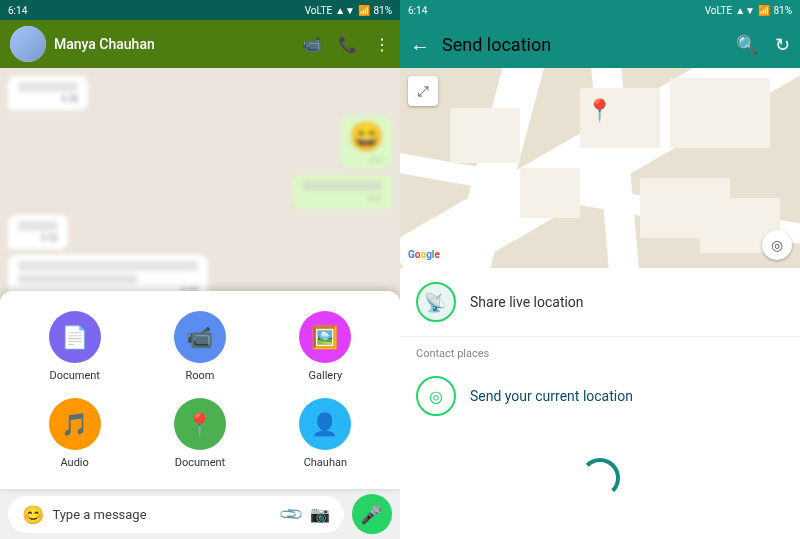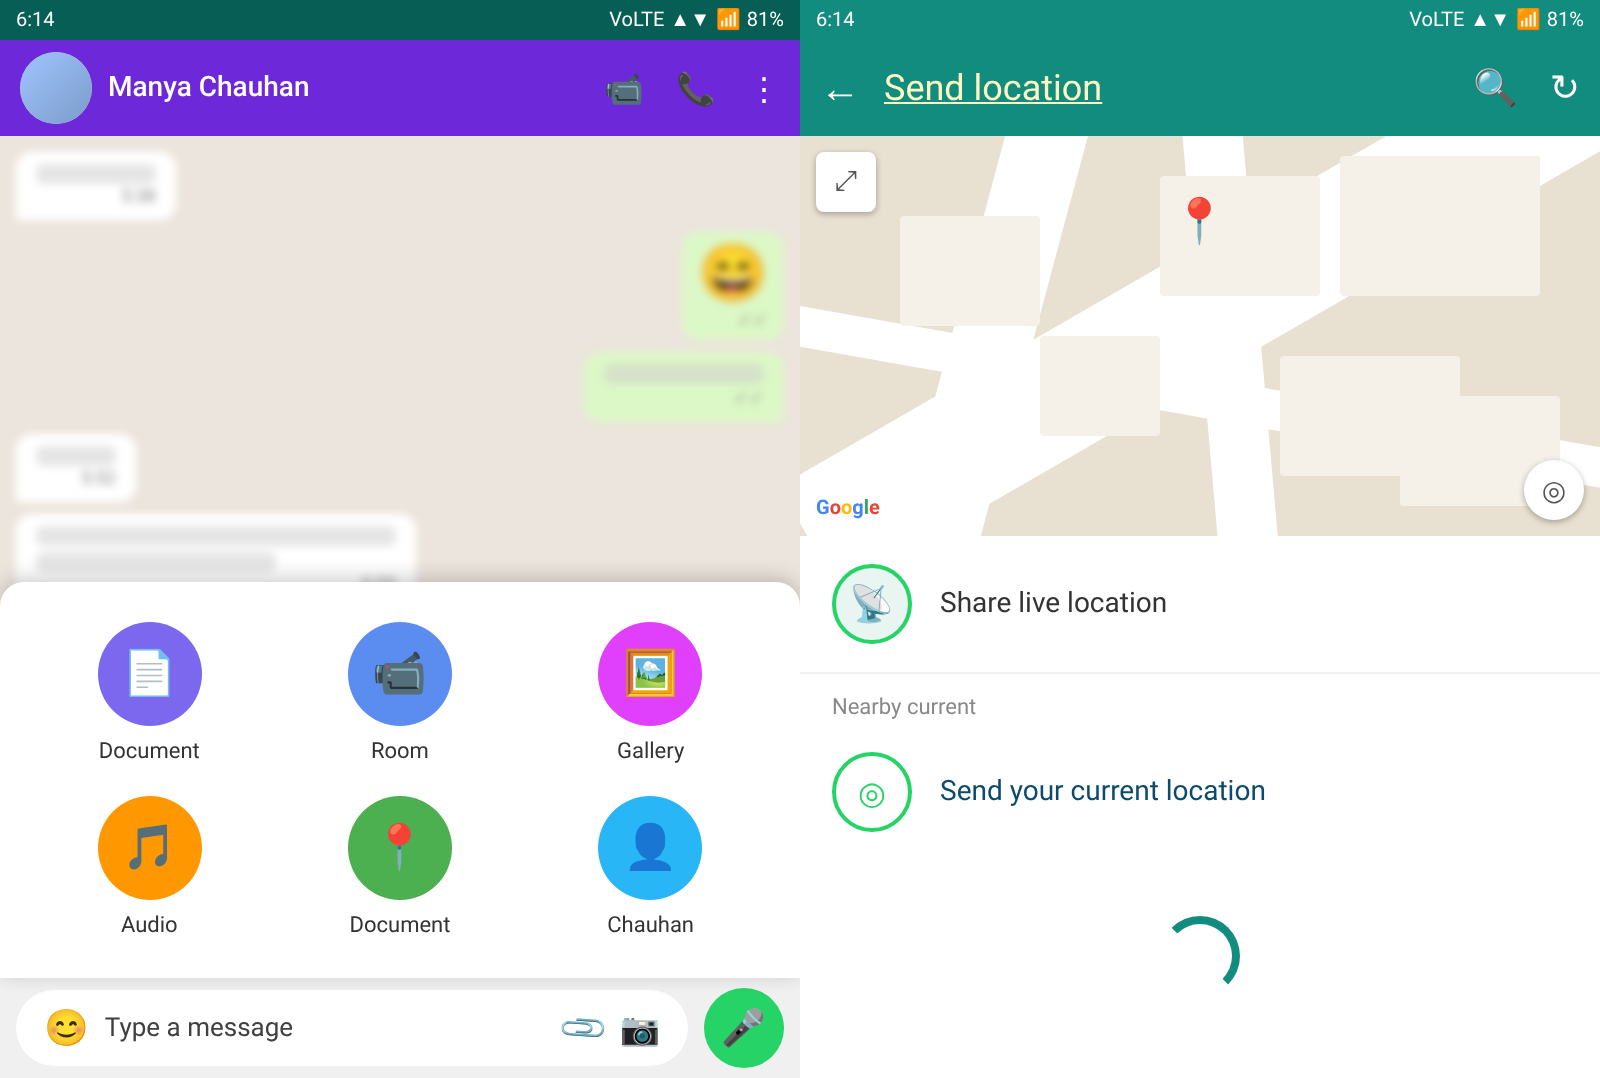--- a/index.html
+++ b/index.html
@@ -31,21 +31,21 @@
       display: flex;
       justify-content: space-between;
       align-items: center;
       height: 20px;
     }
 
     .status-left { display: flex; align-items: center; gap: 3px; }
     .status-right { display: flex; align-items: center; gap: 3px; text-align: right; }
 
     .chat-header {
-      background: #6d28d9;
+      background: #4d7c0f;
       color: white;
       padding: 6px 10px;
       display: flex;
       align-items: center;
       gap: 8px;
       height: 48px;
     }
 
     .avatar {
       width: 36px;
@@ -227,21 +227,21 @@
       background: #128c7e;
       color: white;
       padding: 0 10px;
       display: flex;
       align-items: center;
       gap: 12px;
       height: 48px;
     }
 
     .back-icon { color: white; font-size: 20px; cursor: pointer; }
-    .right-header-title { flex: 1; font-size: 18px; font-weight: 400; color: #fef9c3; text-decoration: underline; }
+    .right-header-title { flex: 1; font-size: 18px; font-weight: 400; color: #000000; }
     .right-header-icons { display: flex; gap: 16px; align-items: center; }
     .right-header-icon { color: white; font-size: 18px; cursor: pointer; }
 
     
     .map-area {
       height: 200px;
       background: #e8e0d0;
       position: relative;
       overflow: hidden;
     }
@@ -539,21 +539,21 @@
     </div>
   </div>
 
   <div class="location-options">
 
     <div class="live-location-item">
       <div class="live-icon">📡</div>
       <span class="live-label">Share live location</span>
     </div>
 
-    <div class="nearby-section-label">Nearby current</div>
+    <div class="nearby-section-label">Contact places</div>
 
     <div class="current-location-item">
       <div class="current-icon">◎</div>
       <span class="current-label">Send your current location</span>
     </div>
 
     <div class="loading-area">
       <div class="spinner"></div>
     </div>
 

